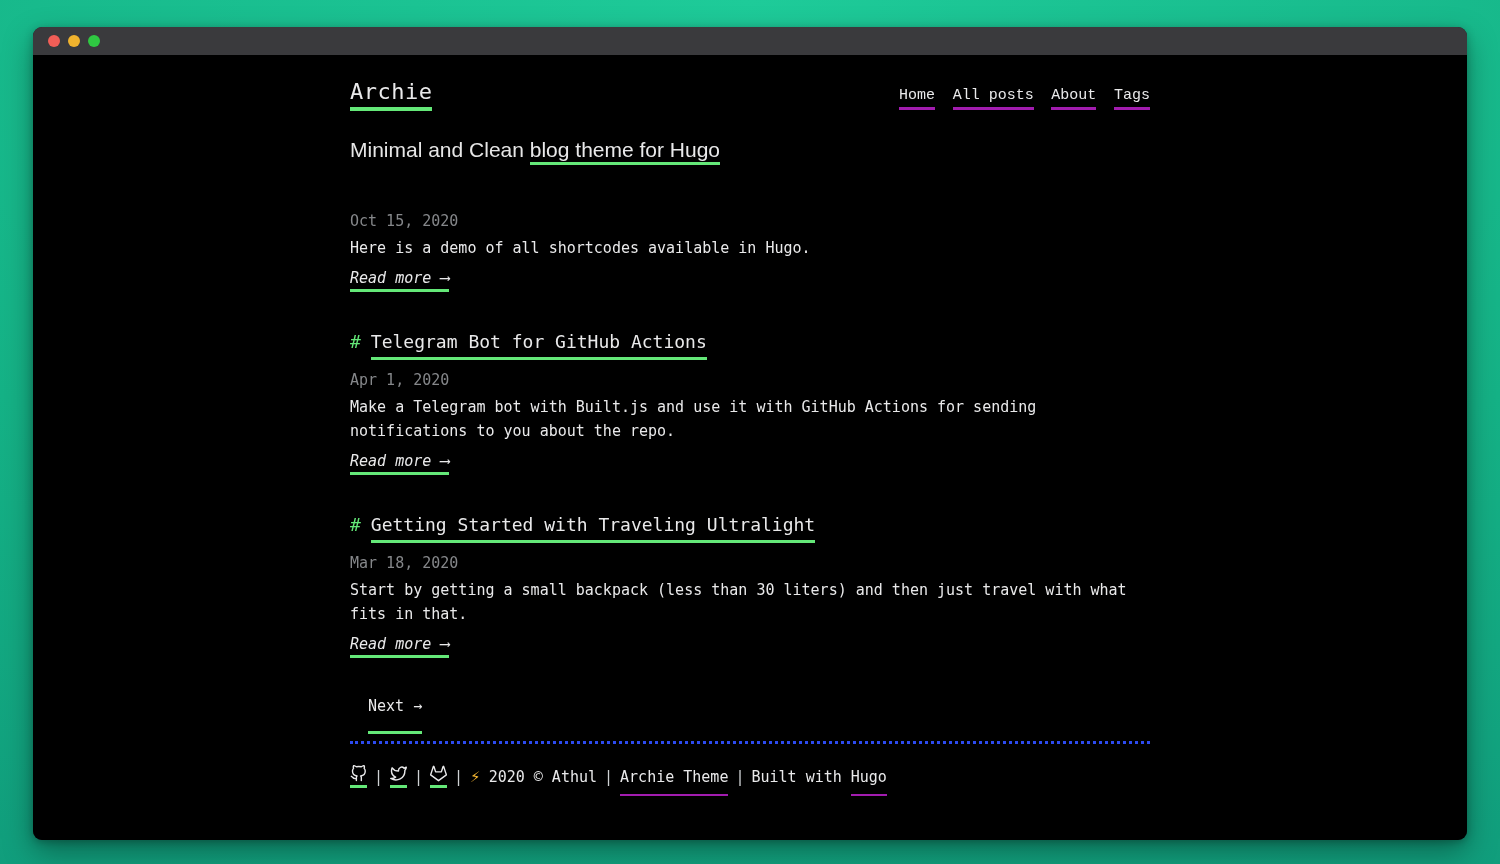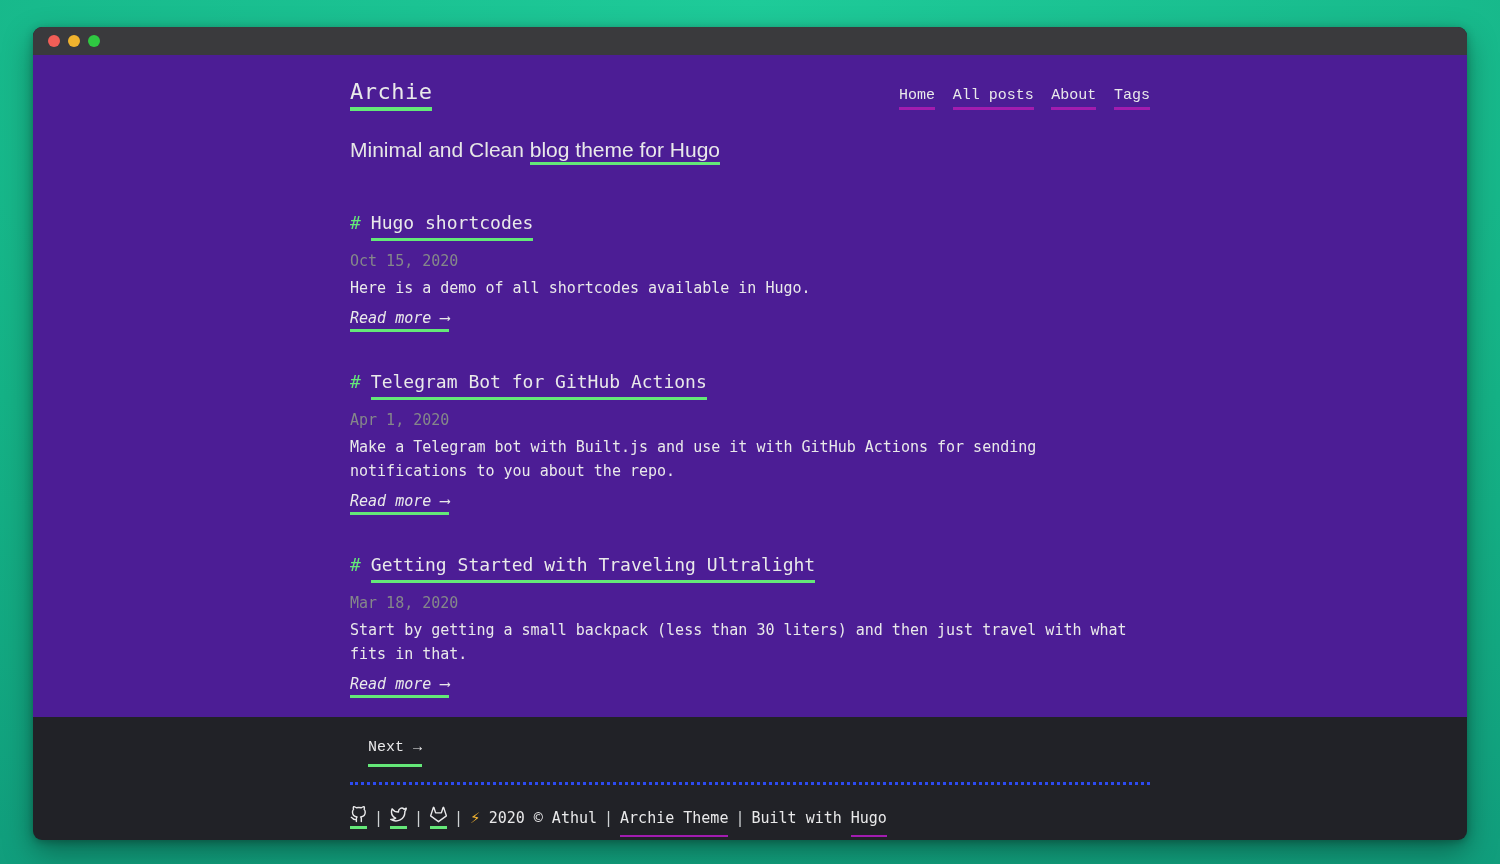--- a/index.html
+++ b/index.html
@@ -22,22 +22,22 @@
     background: #3a3a3d;
     display: flex;
     align-items: center;
     padding-left: 11px;
   }
   .traffic { width: 12px; height: 12px; border-radius: 50%; margin: 0 4px; }
   .traffic.red { background: #f15e57; }
   .traffic.yellow { background: #f0b32e; }
   .traffic.green { background: #2fc842; }
   .content {
-    height: 662px;
-    background: #4c1d95;
+    height: 785px;
+    background: #000000;
     color: #e9e9ea;
   }
   .main { width: 800px; margin: 0 auto; padding-top: 12px; }
 
   a { color: #e9e9ea; text-decoration: none; cursor: pointer; }
 
   .site-header {
     display: flex;
     justify-content: space-between;
     align-items: baseline;
@@ -68,21 +68,21 @@
   .post { margin-bottom: 44px; }
   .post-title { font-size: 18px; font-weight: 500; }
   .post-title .hash { color: #64e878; margin-right: 10px; font-weight: 400; }
   .post-title a { border-bottom: 3px solid #64e878; padding-bottom: 5px; }
   .post-date { margin-top: 19px; font-size: 15px; color: #85878a; }
   .post-summary { margin-top: 6px; font-size: 15px; line-height: 24px; color: #e9e9ea; }
   .read-more { margin-top: 9px; font-size: 15px; font-style: italic; }
   .read-more a { border-bottom: 3px solid #64e878; padding-bottom: 2px; }
 
   .pagination { margin-top: 20px; margin-left: 18px; font-size: 15px; }
-  .pagination a { border-bottom: 3px solid #64e878; padding-bottom: 8px; font-family: Liberation Mono, monospace; }
+  .pagination a { border-bottom: 3px solid #64e878; padding-bottom: 16px; }
 
   .dotted-sep {
     margin-top: 26px;
     border-top: 3px dotted #2d4bf0;
     height: 0;
   }
 
   .site-footer {
     margin-top: 21px;
     display: flex;
@@ -134,23 +134,20 @@
       </header>
 
       <div class="tagline">
         <span>Minimal and Clean</span>
         <a>blog theme for Hugo</a>
       </div>
 
       <div class="posts">
 
         <article class="post">
-          <h2 class="post-title">
-            <span class="hash">#</span><a>Hugo shortcodes</a>
-          </h2>
           <div class="post-date">Oct 15, 2020</div>
           <div class="post-summary">Here is a demo of all shortcodes available in Hugo.</div>
           <div class="read-more">
             <a>Read more ⟶</a>
           </div>
         </article>
 
         <article class="post">
           <h2 class="post-title">
             <span class="hash">#</span><a>Telegram Bot for GitHub Actions</a>

